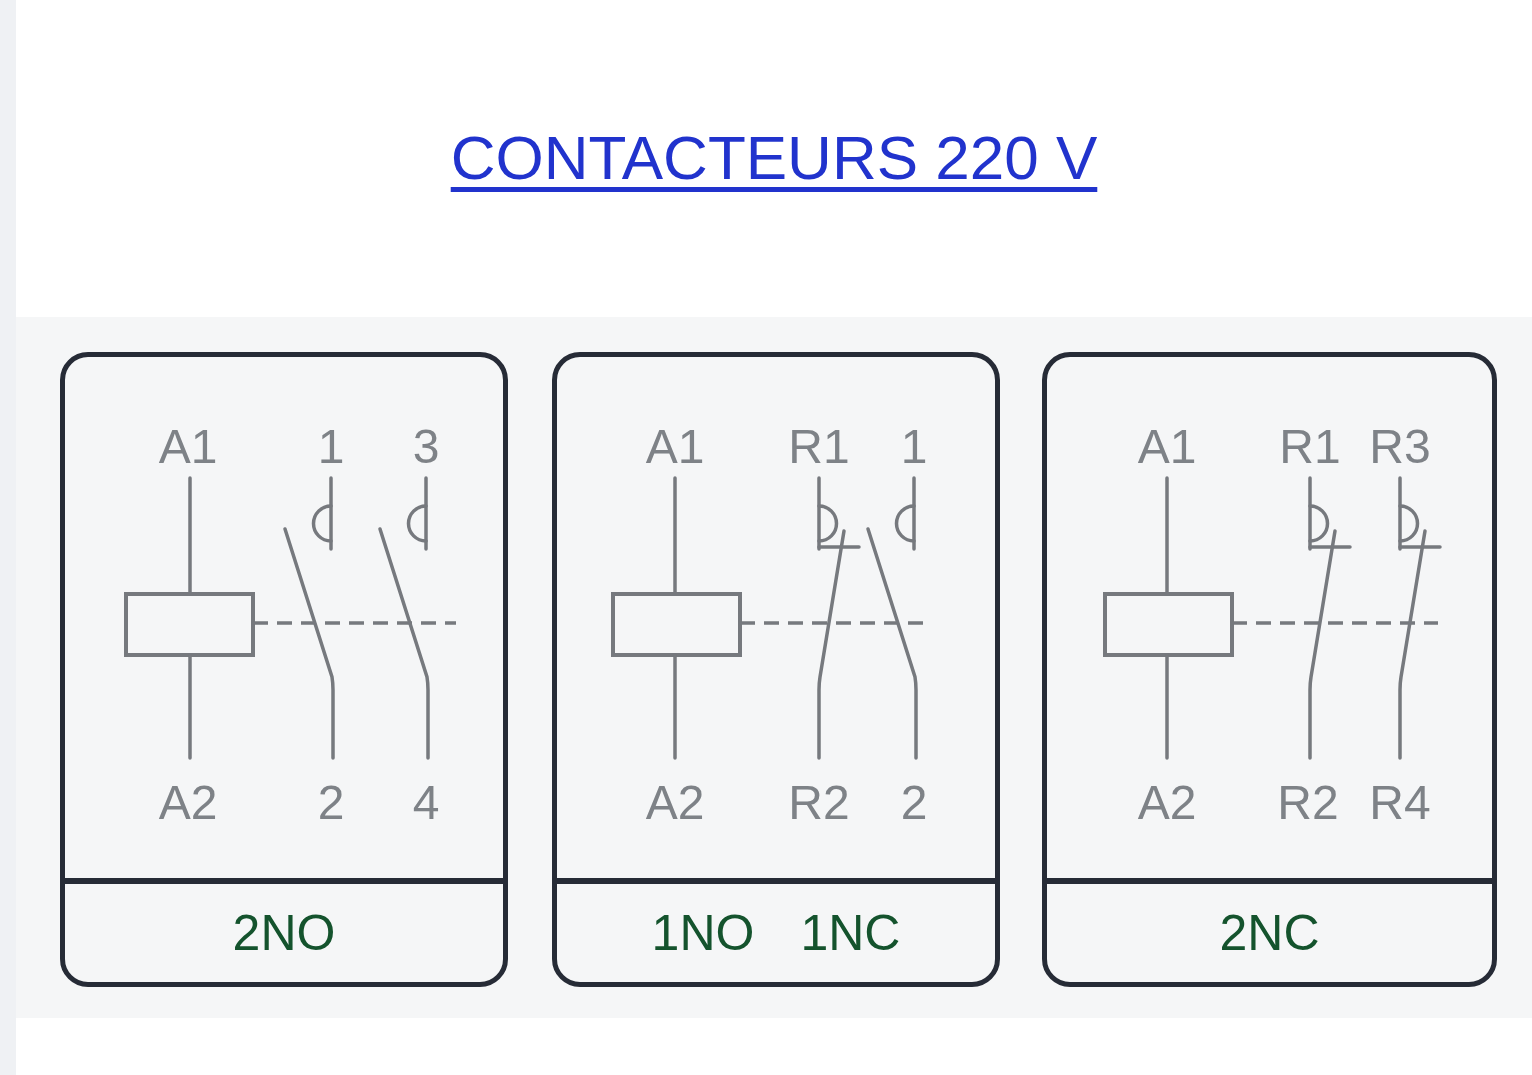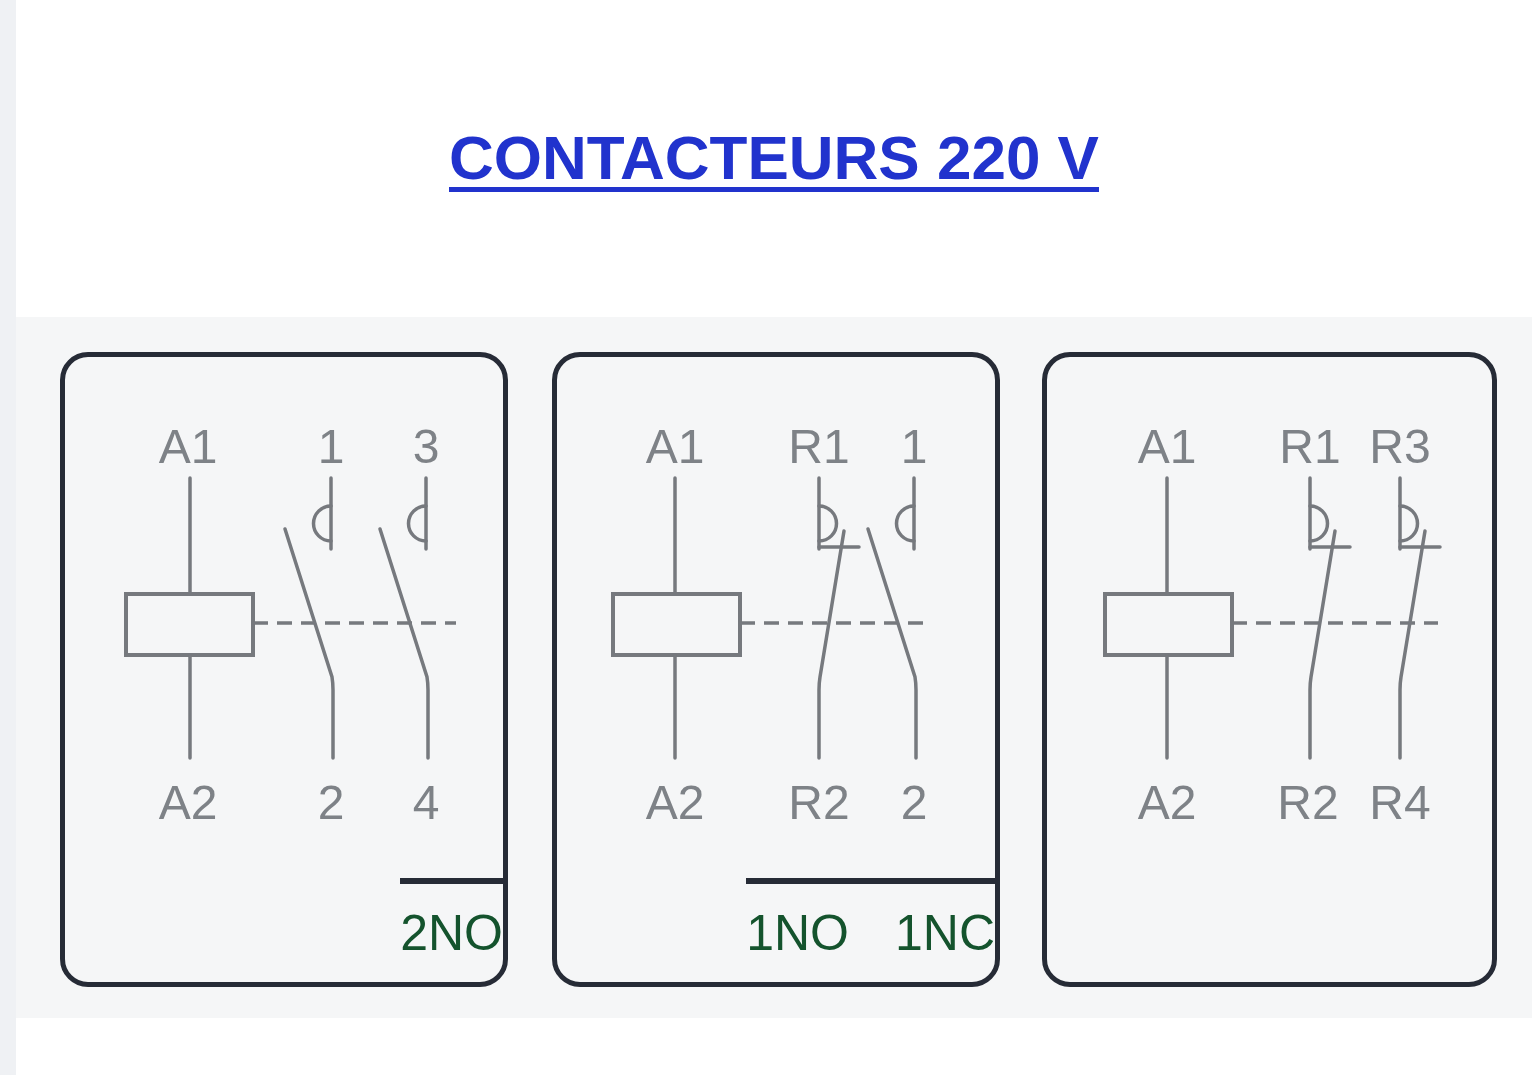--- a/index.html
+++ b/index.html
@@ -1,23 +1,23 @@
 <!DOCTYPE html>
 <html><head>
 <meta charset="utf-8">
 <style>
   html,body{margin:0;padding:0;background:#ffffff;font-family:"Liberation Sans",sans-serif;}
   .page{position:relative;width:1532px;height:1075px;background:#ffffff;overflow:hidden;}
   .gutter{position:absolute;left:0;top:0;width:16px;height:1075px;background:#eff1f4;}
   .band{position:absolute;left:16px;top:317px;width:1516px;height:701px;background:#f5f6f7;}
   .title{position:absolute;top:122px;left:16px;width:1516px;margin:0;text-align:center;
-         font-size:62px;font-weight:bold;color:#2133cd;
+         font-size:62px;font-weight:normal;color:#2133cd;
          text-decoration:underline;text-decoration-thickness:5px;text-underline-offset:8px;}
   .card{position:absolute;top:352px;height:635px;border:5px solid #262b36;border-radius:28px;
-        box-sizing:border-box;display:flex;flex-direction:column;background:transparent;align-items:flex-end;}
+        box-sizing:border-box;display:flex;flex-direction:column;background:transparent;}
   .card svg{display:block;}
   .caption{border-top:6px solid #262b36;flex:1;display:flex;align-items:center;justify-content:center;
            gap:46px;font-size:50px;color:#14532d;}
   .sline{stroke:#76797e;stroke-width:3.5;fill:none;stroke-linecap:round;}
   .srect{stroke:#76797e;stroke-width:4;fill:none;}
   .sdash{stroke:#76797e;stroke-width:3.5;fill:none;stroke-dasharray:15 9;}
   .slabel{fill:#7e8287;font-size:48px;font-family:"Liberation Sans",sans-serif;}
 </style>
 </head>
 <body>
@@ -112,15 +112,18 @@
       </g>
       <g>
         <text class="slabel" x="353" y="106" text-anchor="middle">R3</text>
         <line class="sline" x1="353" y1="121" x2="353" y2="192"></line>
         <path class="sline" d="M353,149 A17.5,17.5 0 0 1 353,184"></path>
         <line class="sline" x1="353" y1="190" x2="393" y2="190"></line>
         <path class="sline" d="M378,174 L354,320 Q353,326 353,333 L353,401"></path>
         <text class="slabel" x="353" y="462" text-anchor="middle">R4</text>
       </g>
     </svg>
+    <div class="caption">
+      <span>2NC</span>
+    </div>
   </div>
 
 </div>
 
 </body></html>

